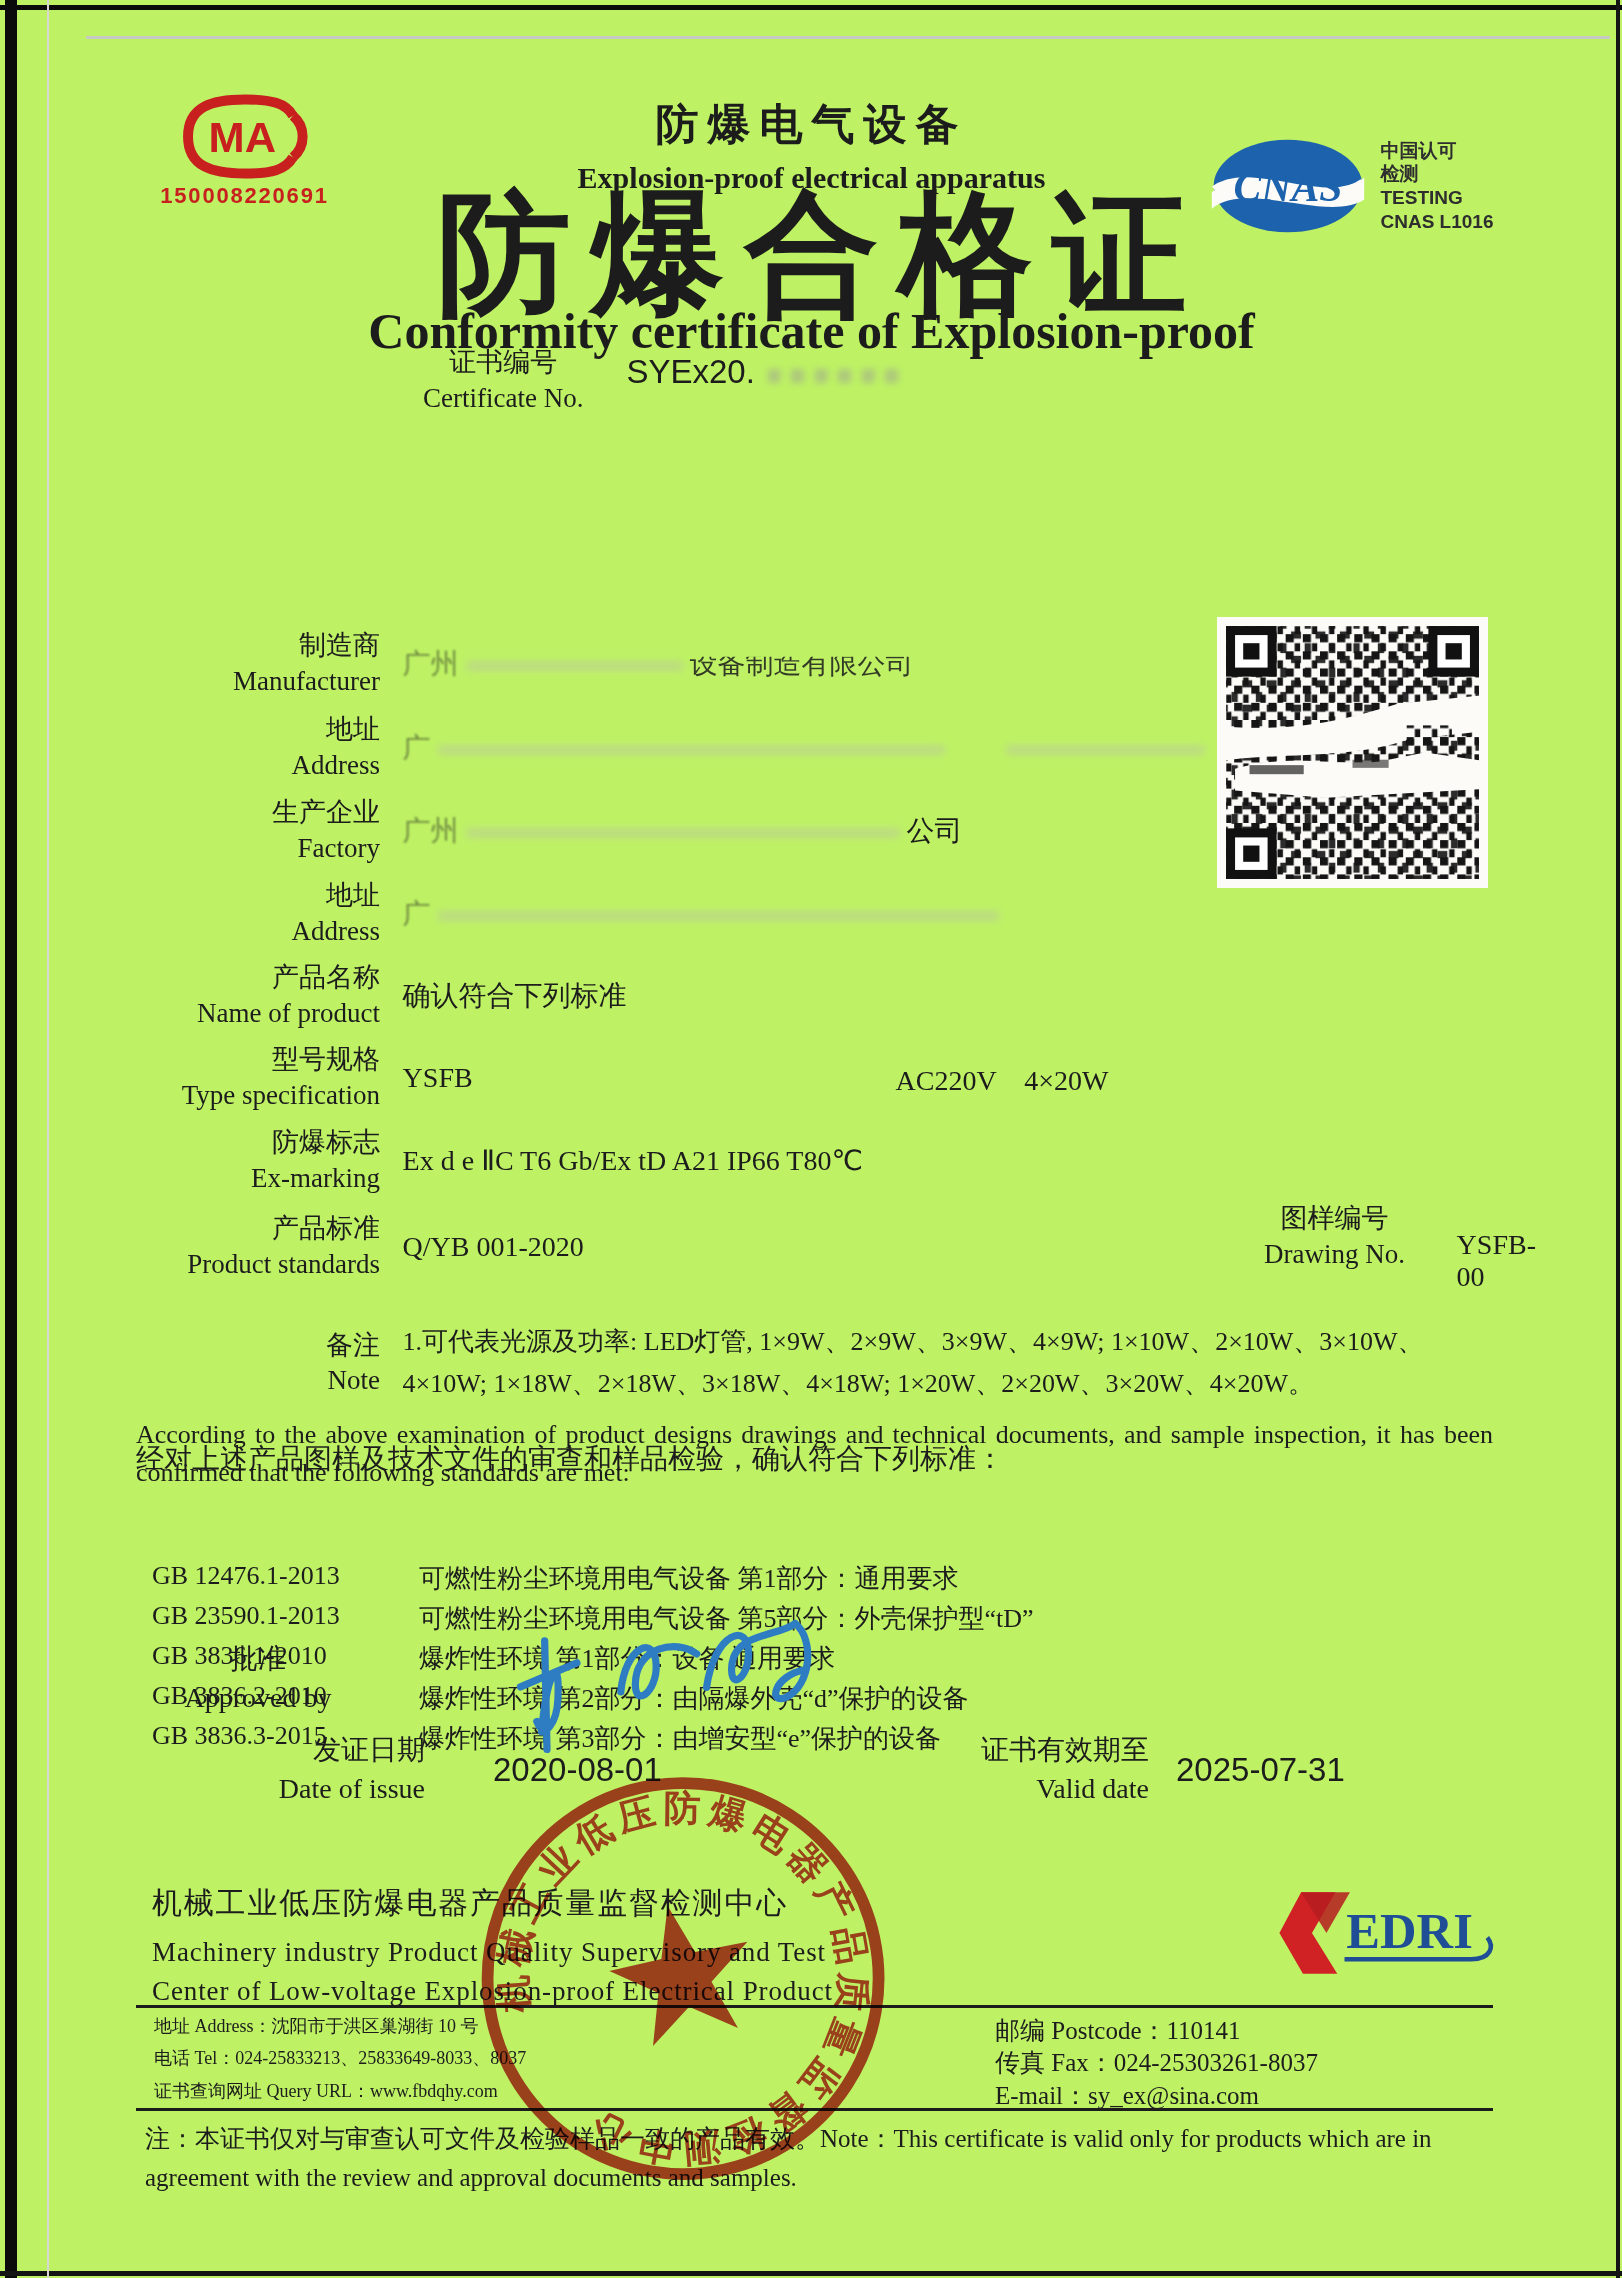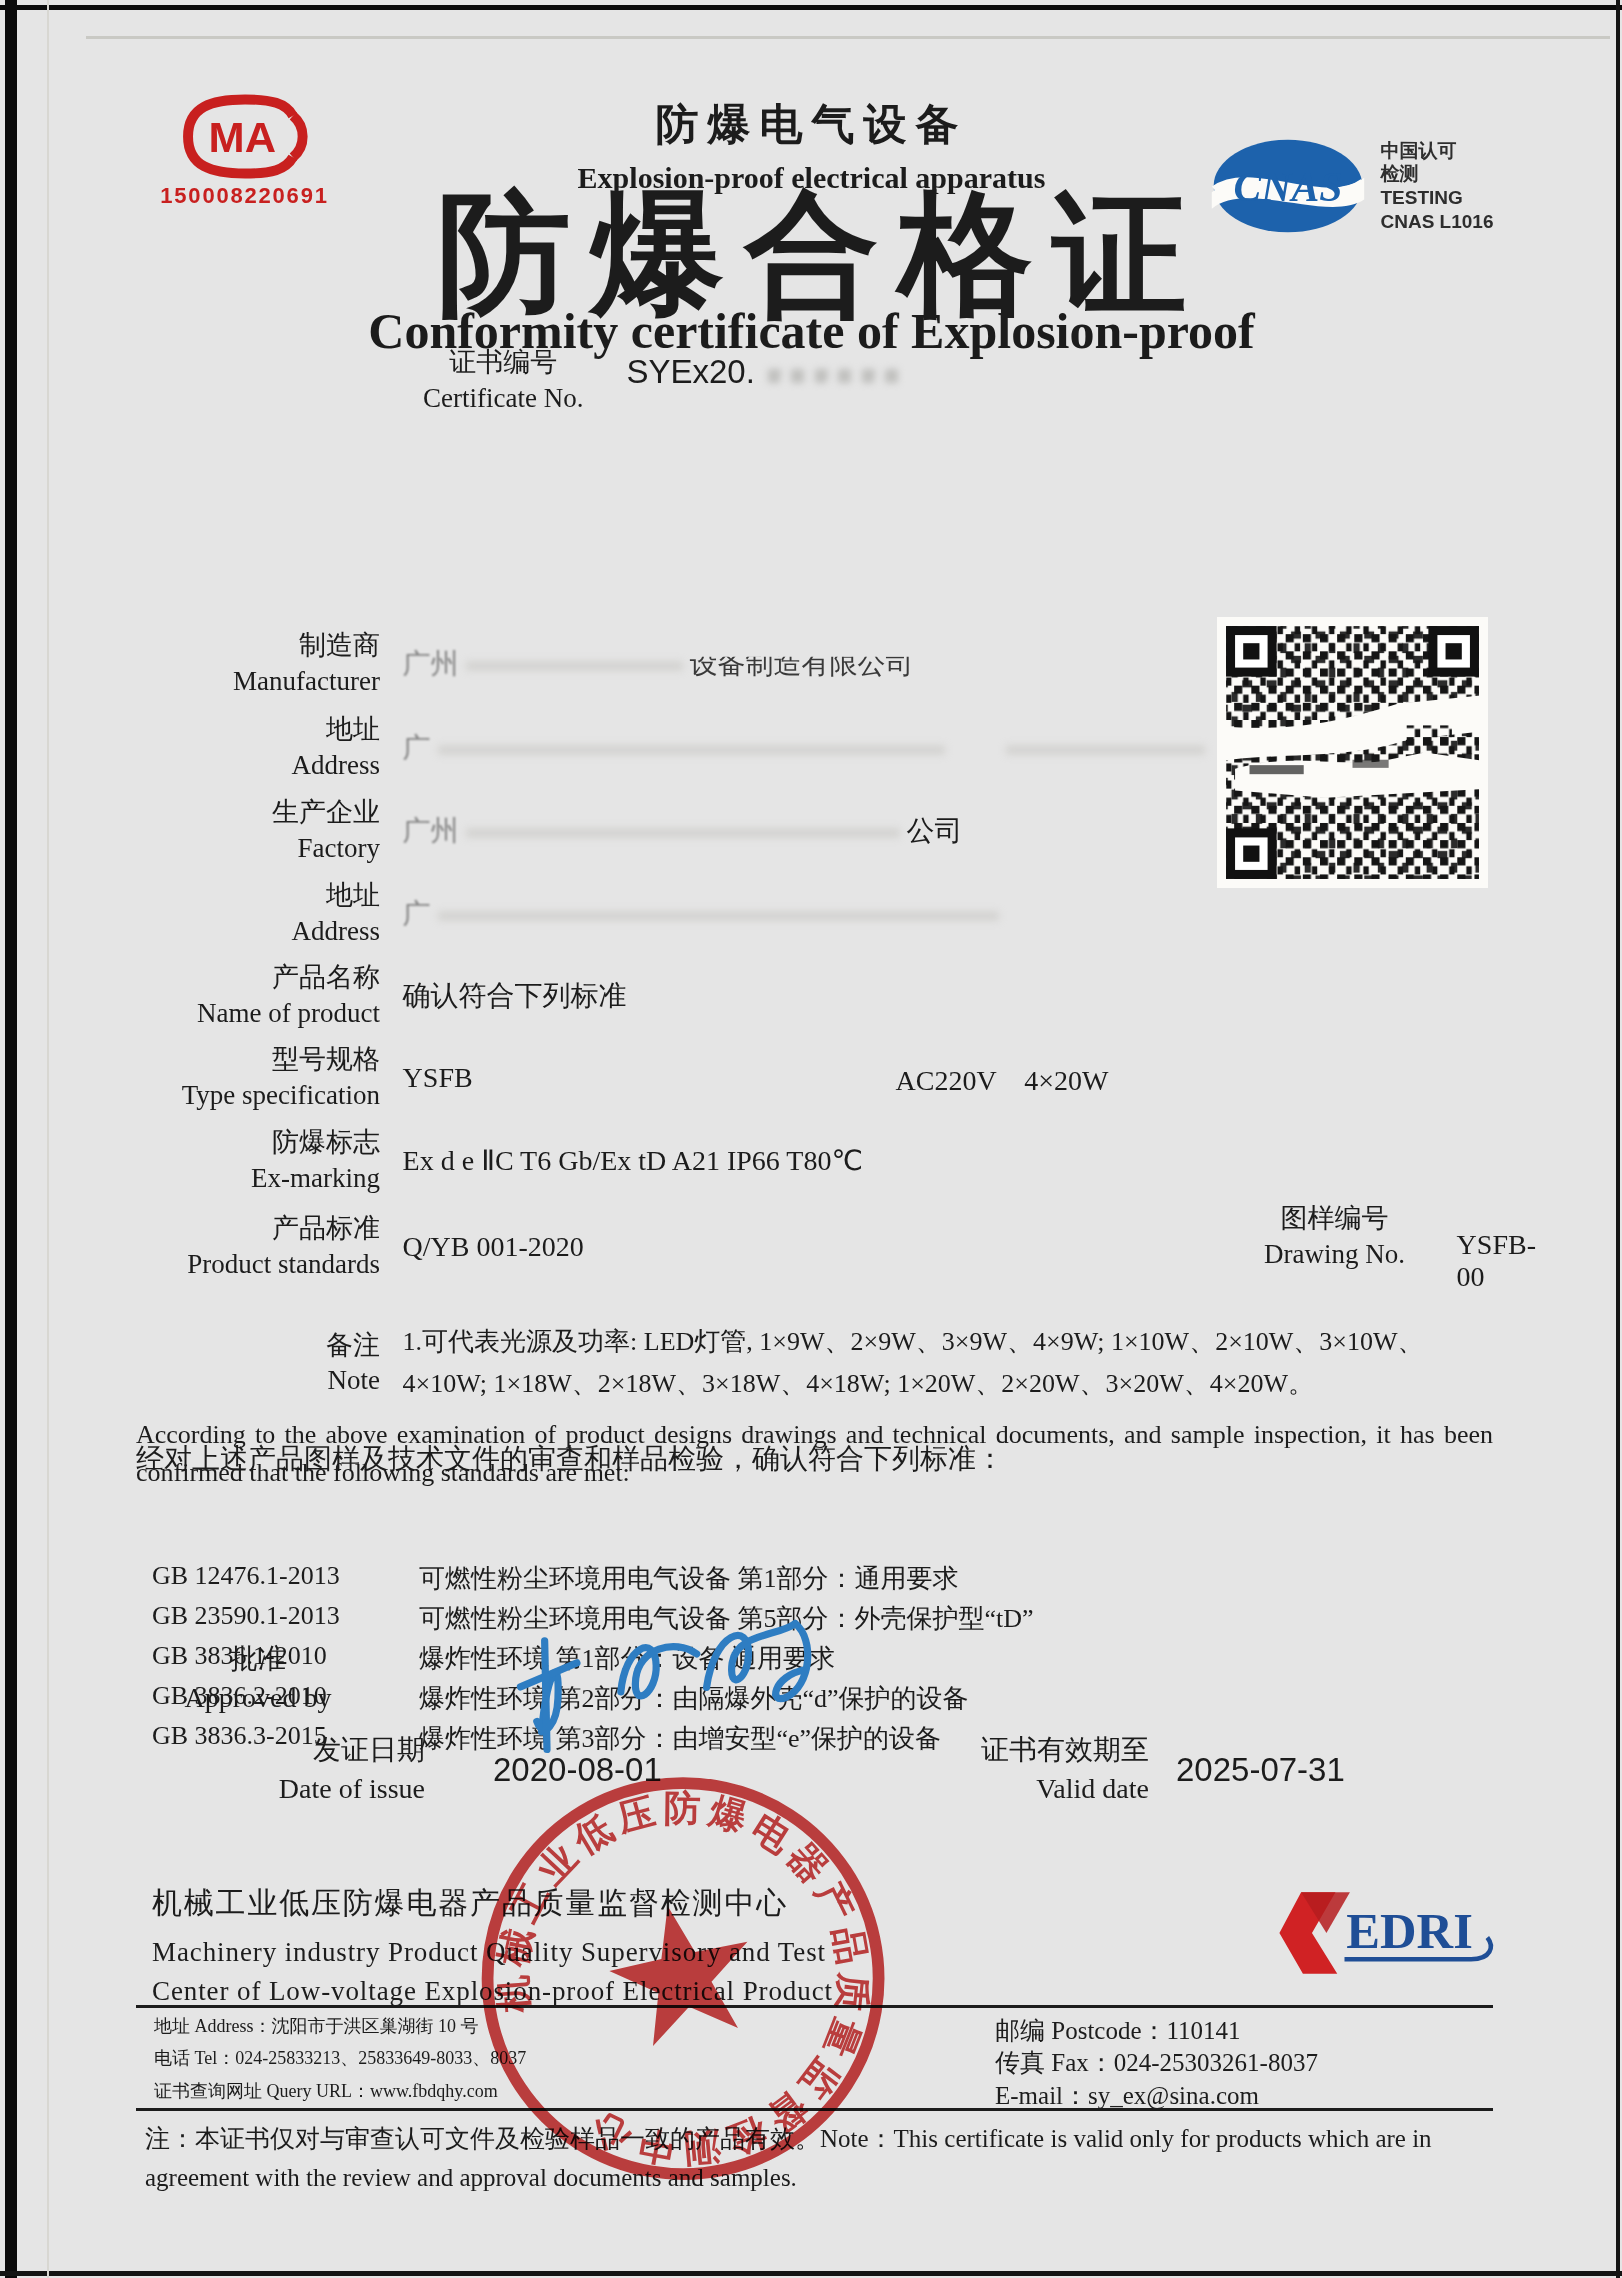--- a/index.html
+++ b/index.html
@@ -1,16 +1,16 @@
 <!DOCTYPE html>
 <html style="font-size:14.5px"><head>
 <meta charset="utf-8">
 <style>
   html,body{margin:0;padding:0;background:#ffffff;}
-  .page{position:relative;width:1623px;height:2279px;background:#e5e5e5;overflow:hidden;
+  .page{position:relative;width:1623px;height:2279px;background:#bef264;overflow:hidden;
         font-family:"Liberation Serif",serif;color:#1c1c1c;}
   
   .edge-l{position:absolute;left:5.4px;top:0;bottom:0;width:11.8px;background:#0b0b0b;}
   .edge-t{position:absolute;top:4.5px;left:0;right:0;height:5.4px;background:#0b0b0b;}
   .edge-r{position:absolute;right:2.7px;top:0;bottom:0;width:4.5px;background:#141414;}
   .edge-b{position:absolute;bottom:2.7px;left:0;right:0;height:5.4px;background:#141414;}
   .scanline{position:absolute;top:36px;left:86px;right:12.7px;height:2.7px;background:#c9c9c4;}
   .foldline{position:absolute;left:47px;top:0;bottom:0;width:1.8px;background:#d8d7d2;}
 
   .hei{font-family:"Liberation Sans",sans-serif;}

